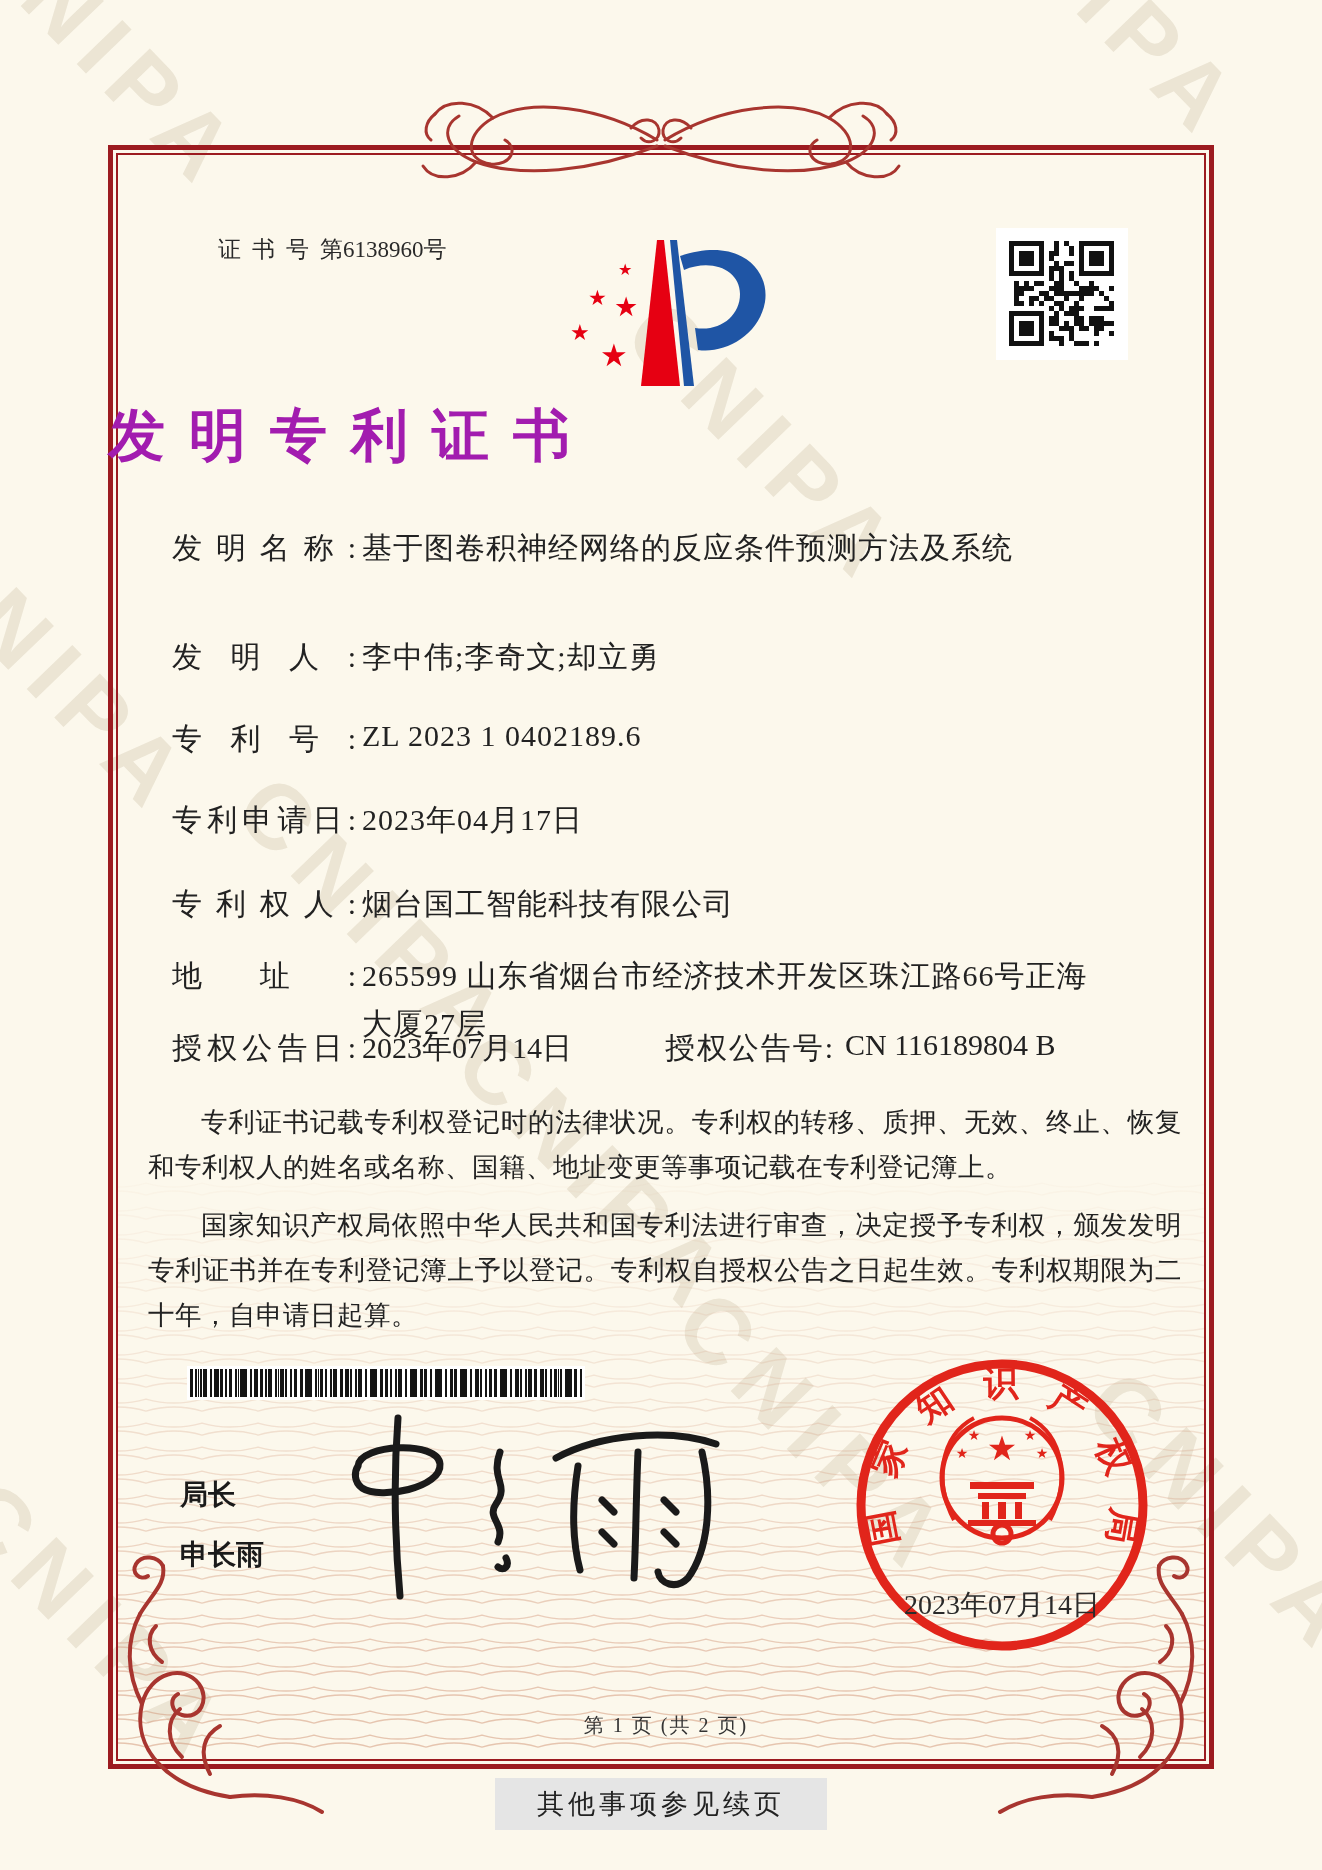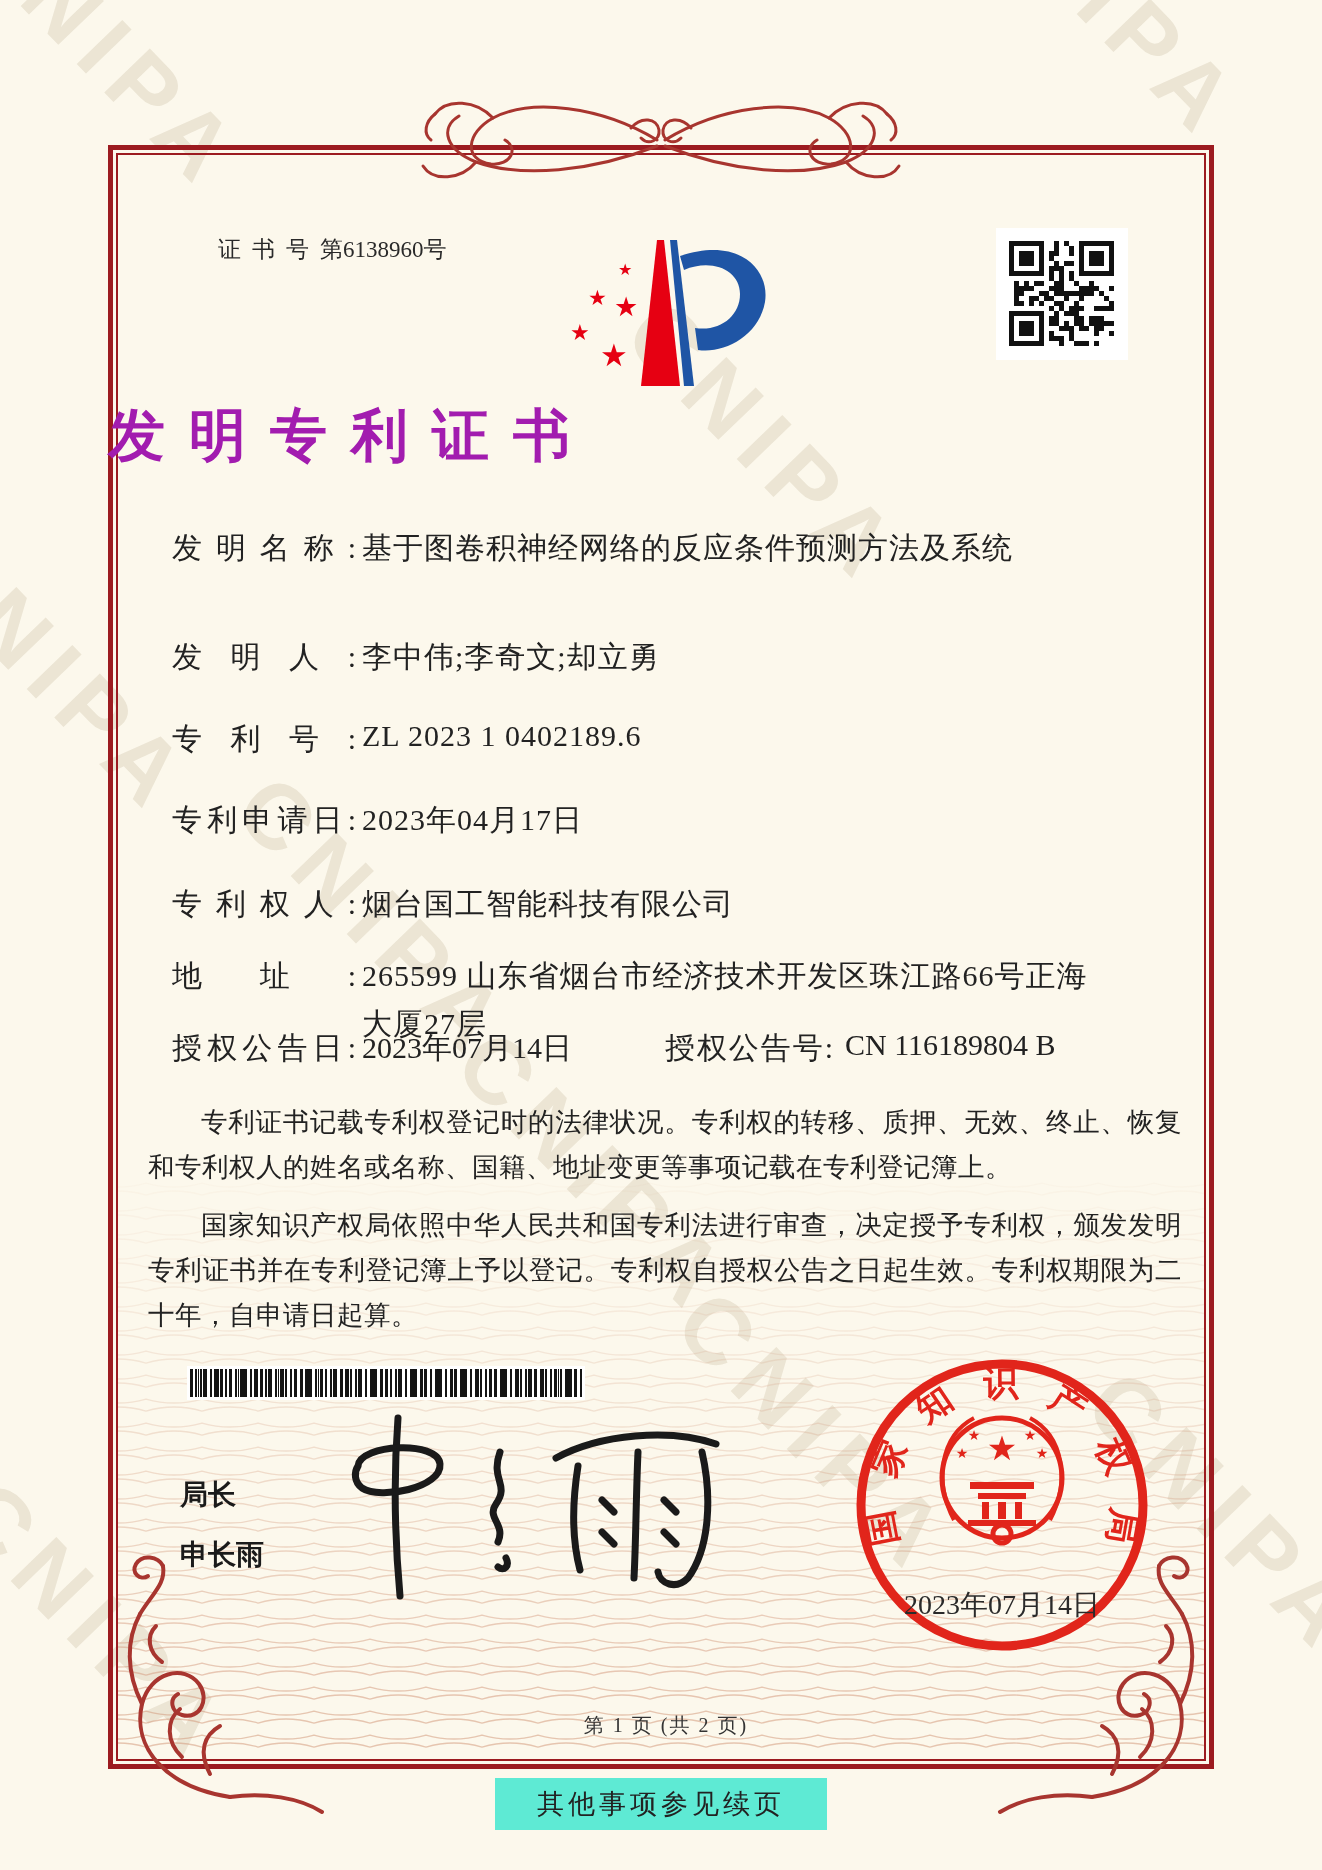--- a/index.html
+++ b/index.html
@@ -50,21 +50,21 @@
      repeating-linear-gradient(90deg,#141414 0 3px,transparent 3px 13px),#fff;
      outline:3px solid #fff;}
   .signer{position:absolute;left:180px;top:1476px;font-family:"Liberation Sans","DejaVu Sans",sans-serif;
           font-weight:bold;font-size:28px;color:#1a1a1a;}
   .signer div{margin-bottom:22px;}
   .signature{position:absolute;left:320px;top:1400px;}
   .seal{position:absolute;left:852px;top:1352px;z-index:5;}
   .page-info{position:absolute;left:108px;top:1712px;width:1116px;text-align:center;
              font-size:20px;color:#333;letter-spacing:2px;}
   .cont-note{position:absolute;left:0;top:1778px;width:1322px;text-align:center;}
-  .cont-note span{display:inline-block;background:#5eead4;padding:8px 42px;
+  .cont-note span{display:inline-block;background:#e5e5e5;padding:8px 42px;
                   font-size:27px;letter-spacing:4px;color:#222;}
 </style>
 </head>
 <body>
 
 <div class="wm-layer">
   <span class="wm" style="left:-70px;top:-5px">CNIPA</span>
   <span class="wm" style="left:930px;top:-55px">CNIPA</span>
   <span class="wm" style="left:590px;top:390px">CNIPA</span>
   <span class="wm" style="left:-120px;top:620px">CNIPA</span>

